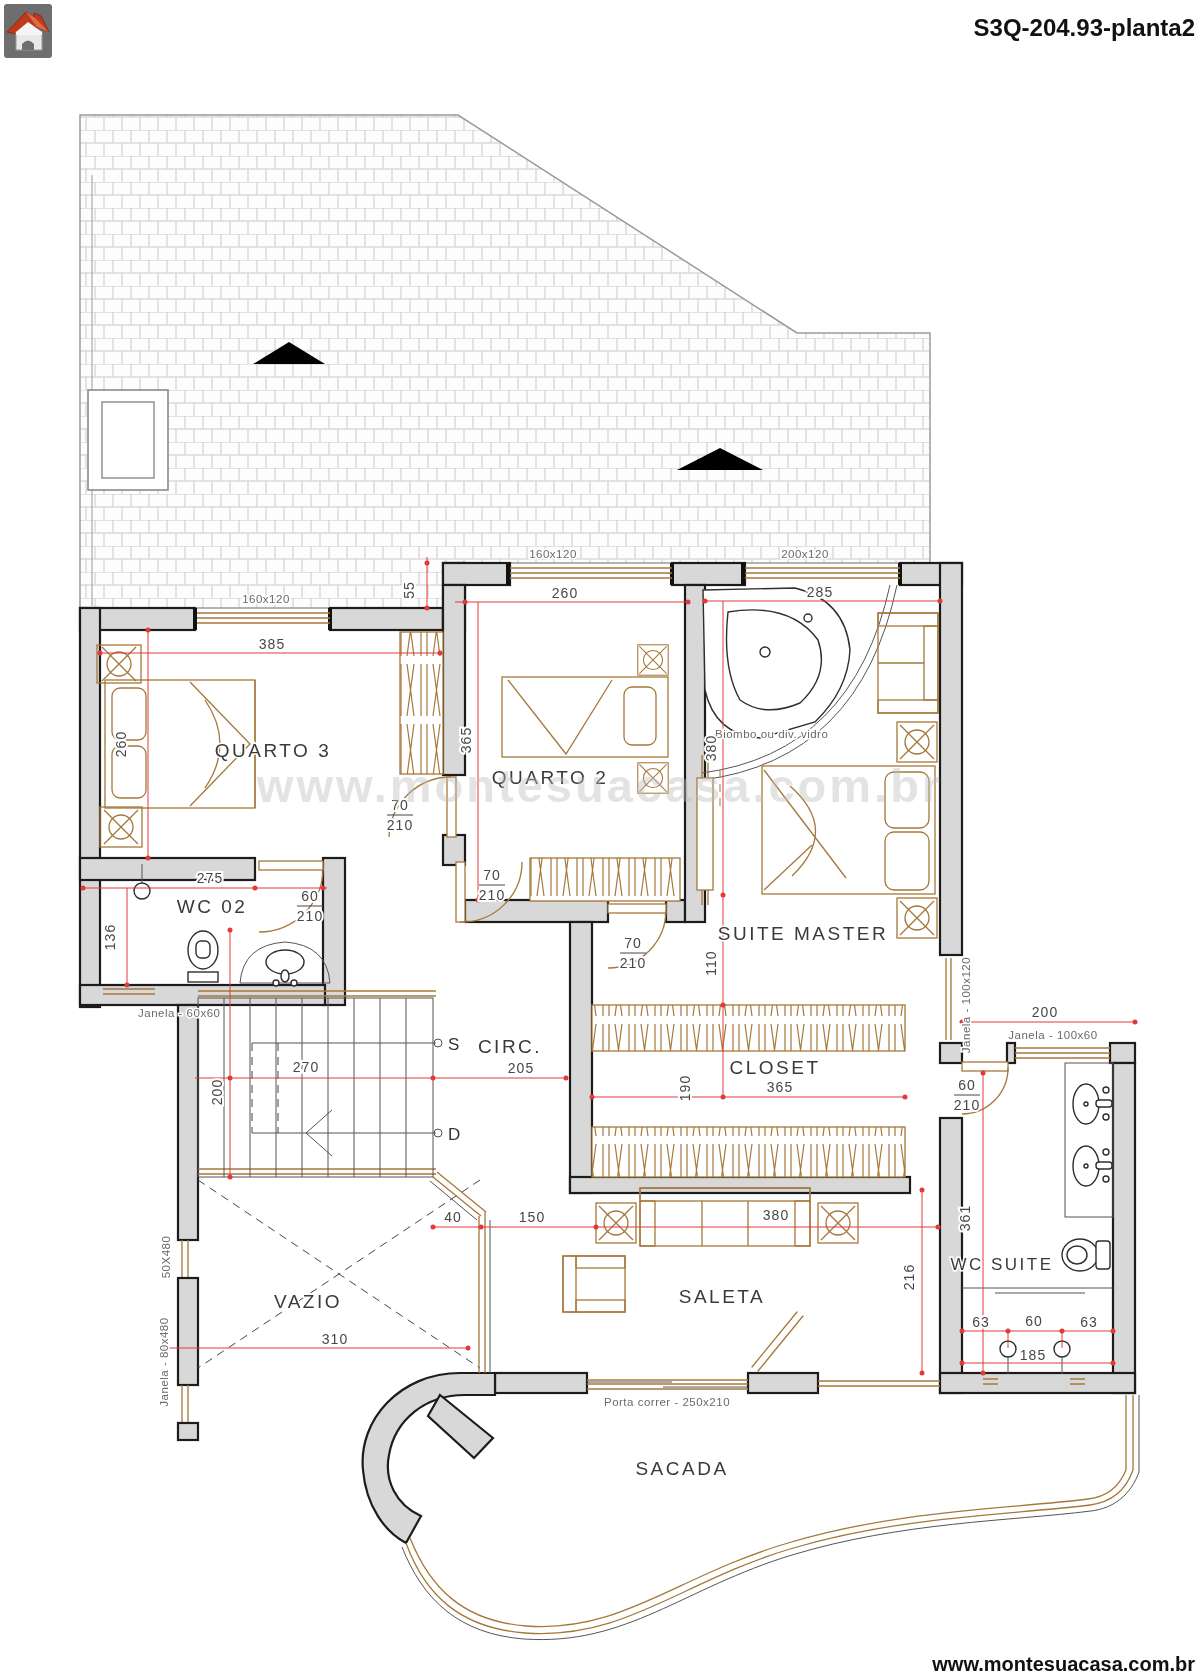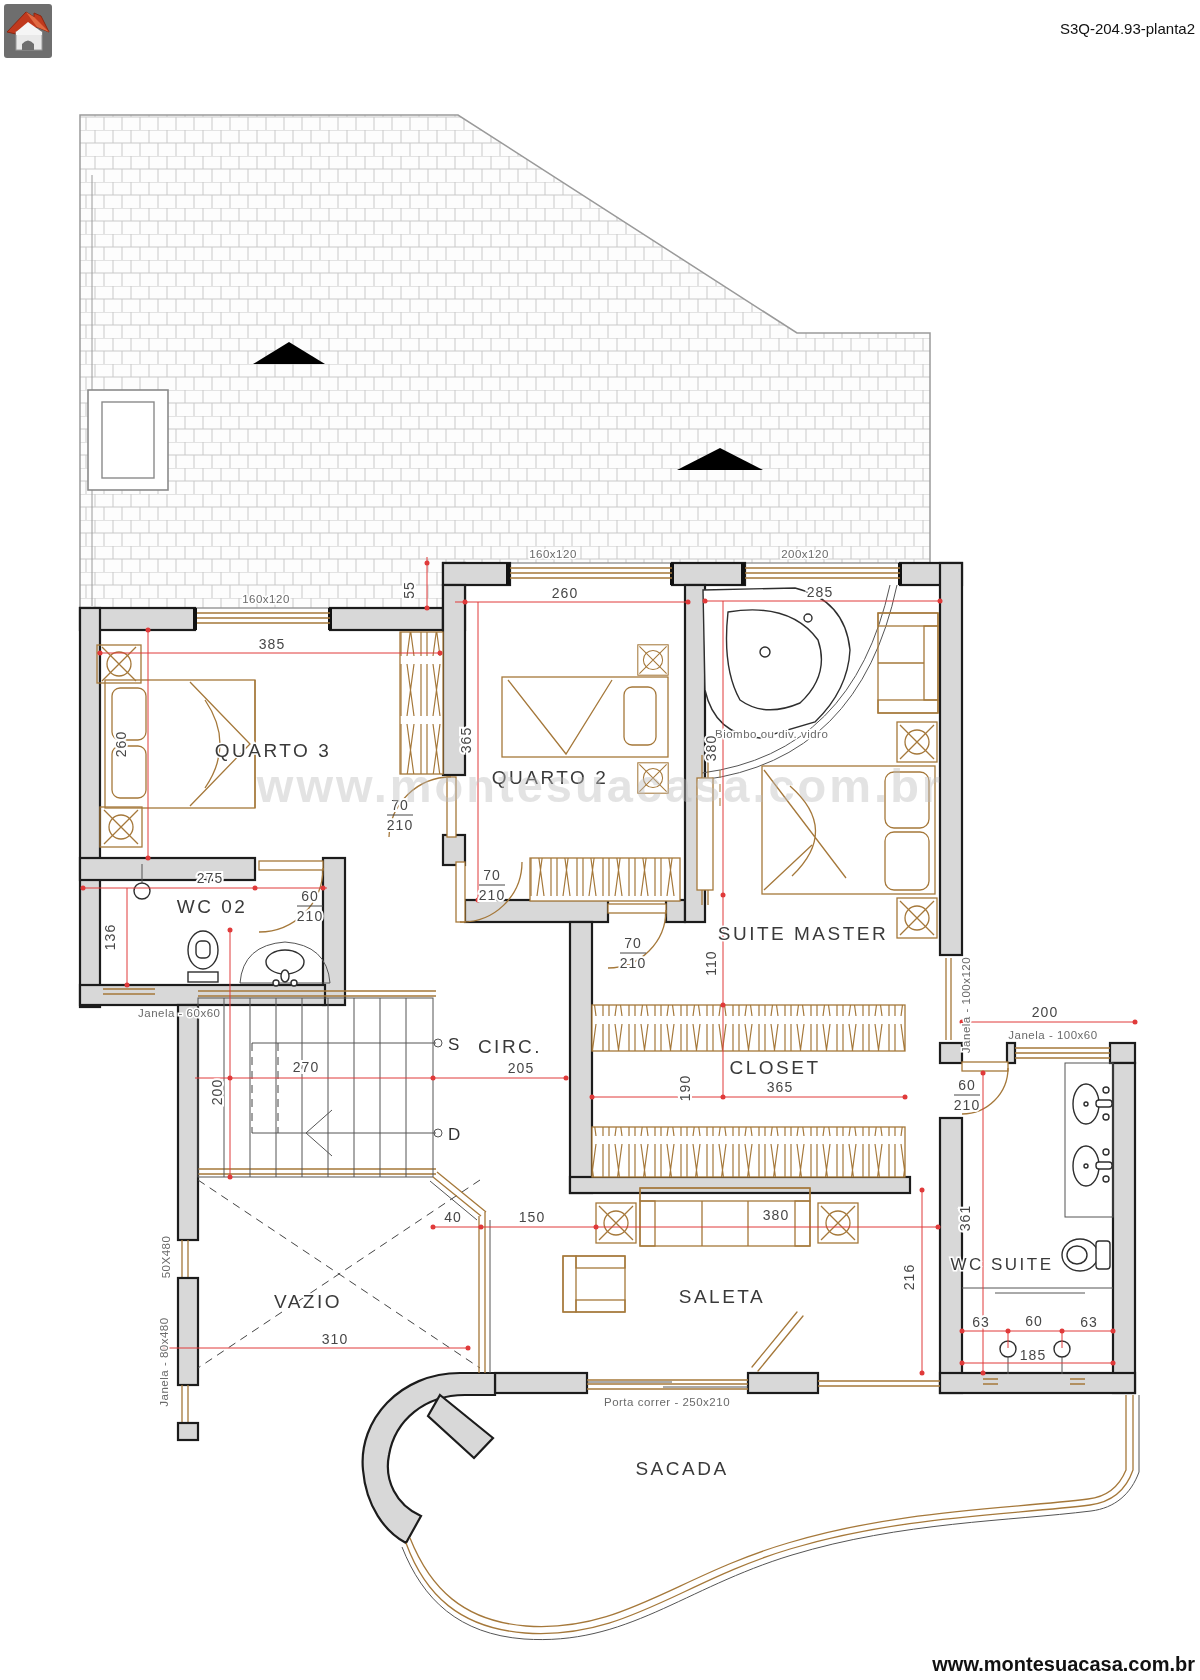--- a/index.html
+++ b/index.html
@@ -1,17 +1,17 @@
 <!DOCTYPE html>
 <html><head>
 <meta charset="utf-8">
 <style>
   html,body{margin:0;padding:0;background:#fff;}
   body{width:1200px;height:1680px;position:relative;font-family:"Liberation Sans",sans-serif;overflow:hidden;}
-  #title{position:absolute;top:20px;right:5px;font-size:15px;font-weight:normal;color:#111;letter-spacing:0px;}
+  #title{position:absolute;top:14px;right:5px;font-size:24px;font-weight:bold;color:#111;letter-spacing:0px;}
   #footer{position:absolute;bottom:4px;right:5px;font-size:20px;font-weight:bold;color:#111;}
   #logo{position:absolute;top:4px;left:4px;width:48px;height:54px;background:#6e6e6e;border-radius:3px;}
   svg{position:absolute;top:0;left:0;}
   .wall{fill:#d8d8d8;stroke:#1c1c1c;stroke-width:2.2;}
   .cap{fill:#111;stroke:none;}
   .wd{stroke:#a5783a;stroke-width:1.3;fill:none;}
   .wdf{stroke:#a5783a;stroke-width:1.3;fill:#fff;}
   .hatchband{stroke:#a5783a;stroke-width:1.3;fill:url(#hatch);}
   .blk{stroke:#2e2e2e;stroke-width:1.4;fill:#fff;}
   .thin{stroke:#555;stroke-width:1;fill:none;}

